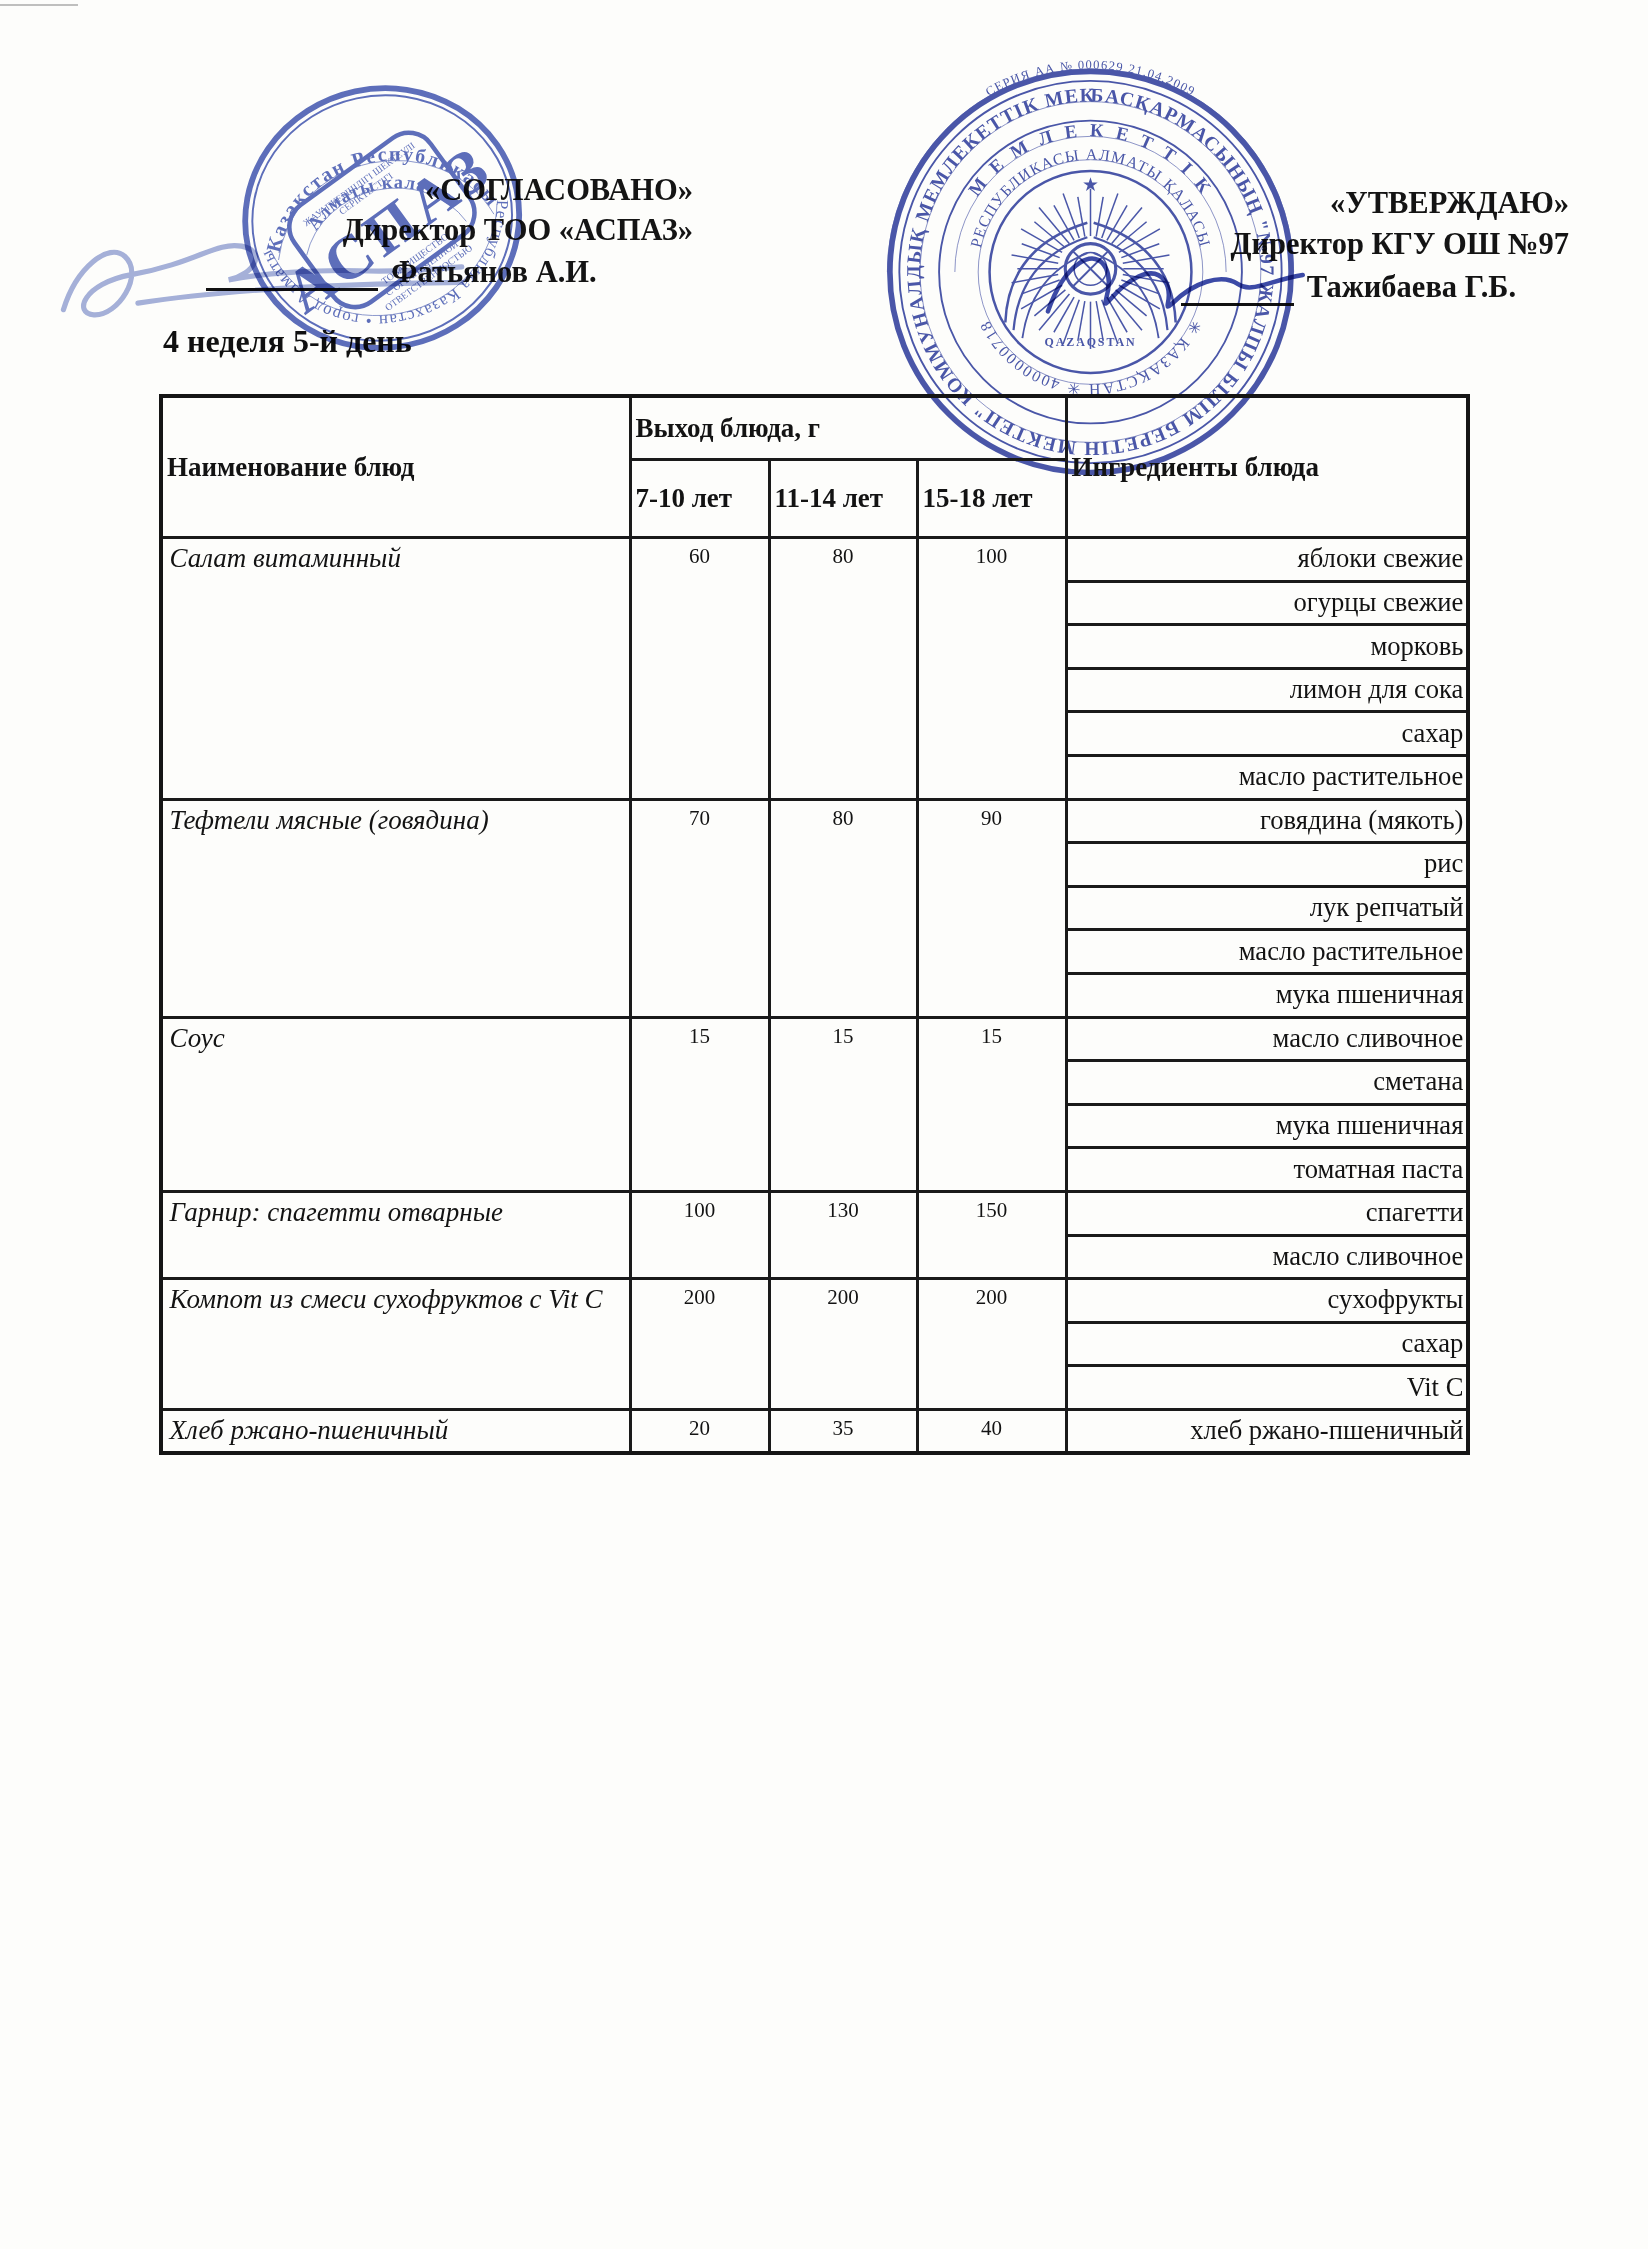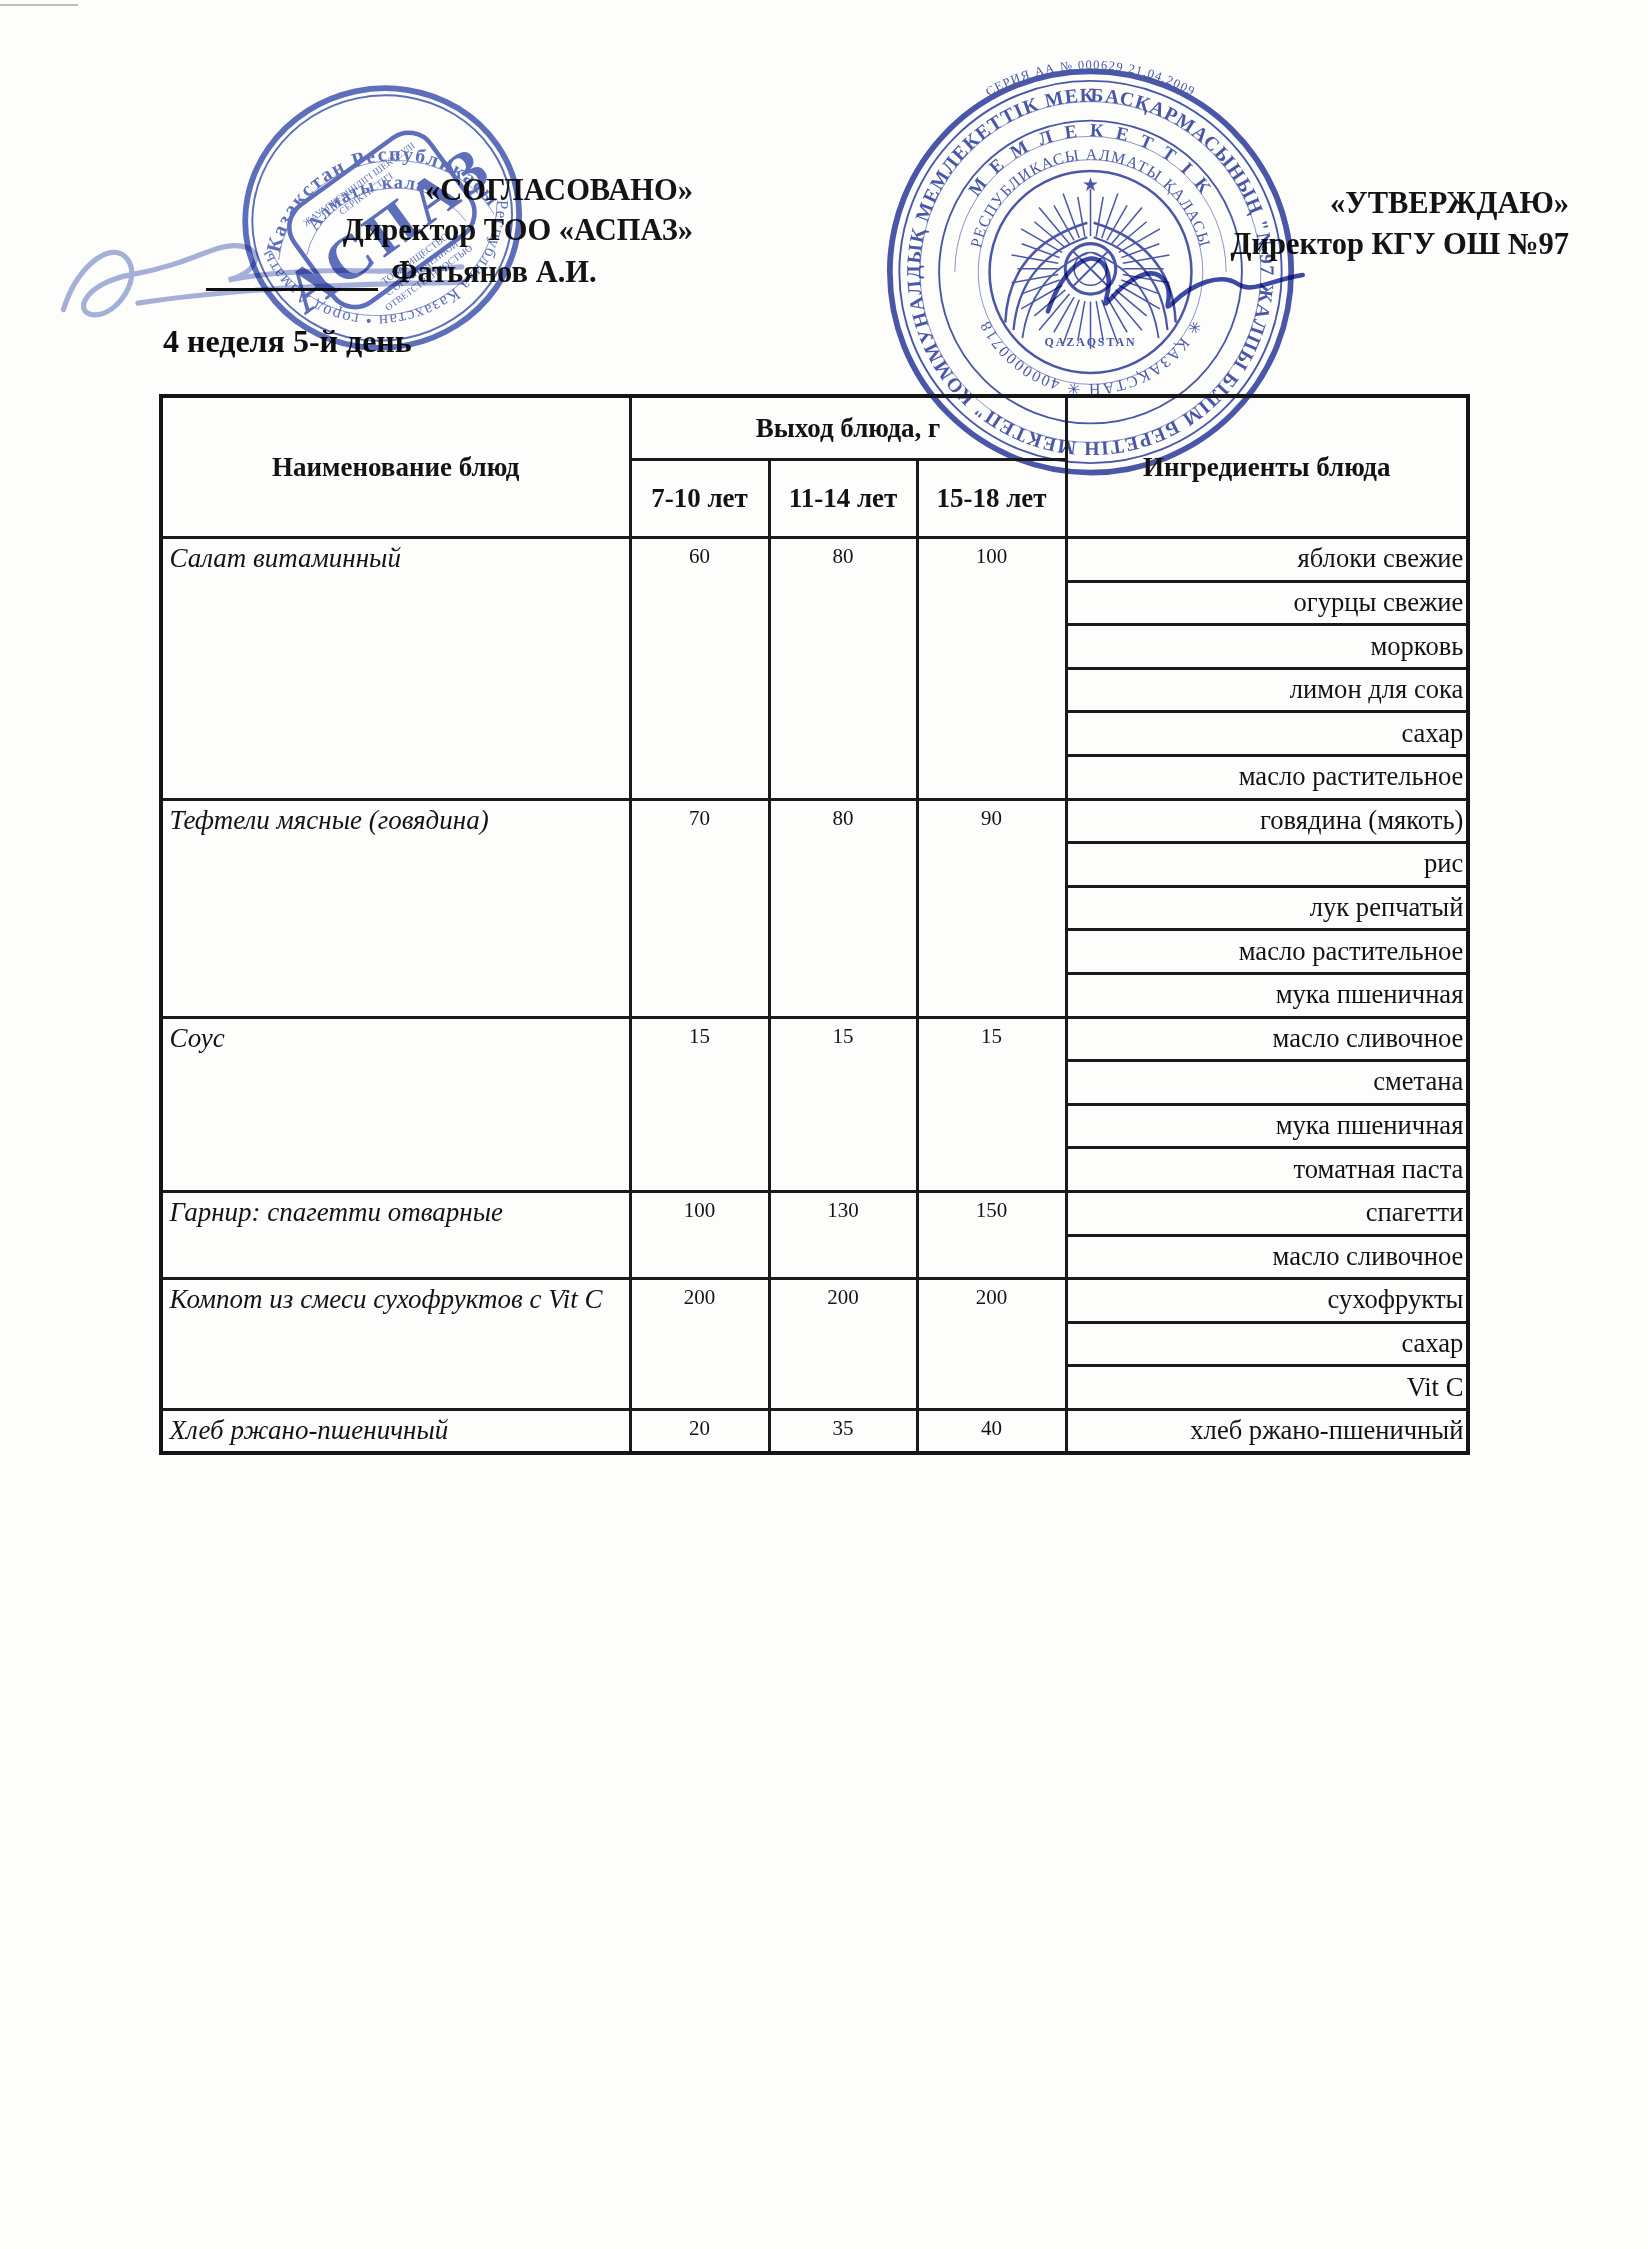--- a/index.html
+++ b/index.html
@@ -31,21 +31,21 @@
   .sig-left{left:47px; top:206px; width:428px; height:149px; opacity:.85;}
   .sig-right{left:1036px; top:235px; width:280px; height:97px; opacity:.95;}
   .scan-artifact{position:absolute; background:#8d8d8d; opacity:.55;}
   
   .menu-table{
     position:absolute; left:159px; top:394px; width:1306px;
     border-collapse:collapse; table-layout:fixed; color:#131313;
     border:4.5px solid #151515;
   }
   .menu-table th,.menu-table td{border:3.2px solid #1a1a1a; overflow:hidden;}
-  .menu-table th{font-size:27px; font-weight:bold; text-align:center; padding:0 3.9px;}
+  .menu-table th{font-size:27px; font-weight:bold; text-align:left; padding:0 3.9px;}
   .th-yield{height:60px;}
   .th-age{height:75px;}
   td.dish{font-size:27px; vertical-align:top; text-align:left; padding:5.2px 2.6px 0 6.5px; line-height:1.1;font-style:italic;}
   td.val{font-size:21px; vertical-align:top; text-align:center; padding-top:5.2px;}
   td.ing{font-size:26.6px; height:38px; text-align:right; padding:1.3px 2.6px 1.3px 9px; line-height:1.05; vertical-align:middle; white-space:nowrap;}
 </style>
 </head>
 <body>
 
 <div class="page">
@@ -57,20 +57,24 @@
     <div class="ln">Директор ТОО «АСПАЗ»</div>
     <div class="sigrow">
       <span class="sigline sigline-left"></span>
       <span class="signame">Фатьянов А.И.</span>
     </div>
   </div>
 
   <div class="approval approval-right">
     <div class="ln">«УТВЕРЖДАЮ»</div>
     <div class="ln">Директор КГУ ОШ №97</div>
+    <div class="sigrow">
+      <span class="sigline sigline-right"></span>
+      <span class="signame">Тажибаева Г.Б.</span>
+    </div>
   </div>
 
   <div class="week-label">4 неделя 5-й день</div>
 
   <svg class="stamp stamp-aspaz" viewBox="0 0 445 420">
     <g stroke="#3a4fae" fill="none">
       <ellipse cx="222" cy="210" rx="212" ry="200" stroke-width="9"></ellipse>
       <ellipse cx="222" cy="210" rx="201" ry="189" stroke-width="3"></ellipse>
       <path id="lp1" d="M 52 240 A 178 166 0 0 1 392 240"></path>
       <path id="lp2" d="M 96 242 A 136 122 0 0 1 348 242"></path>

